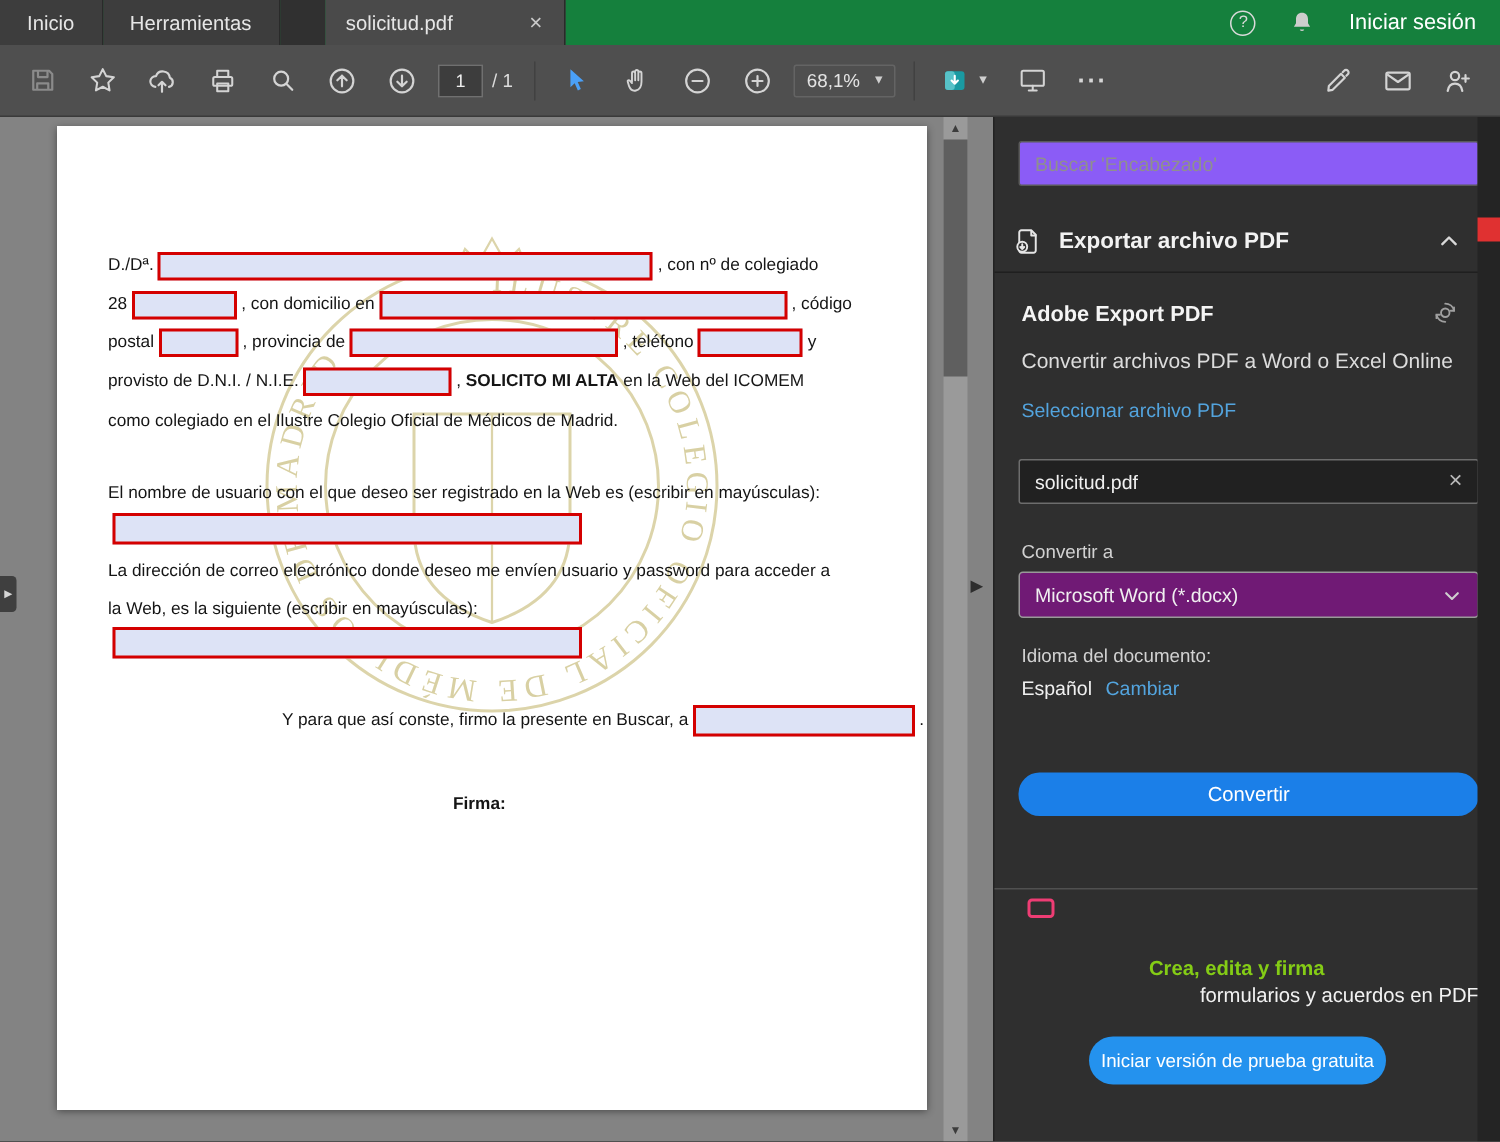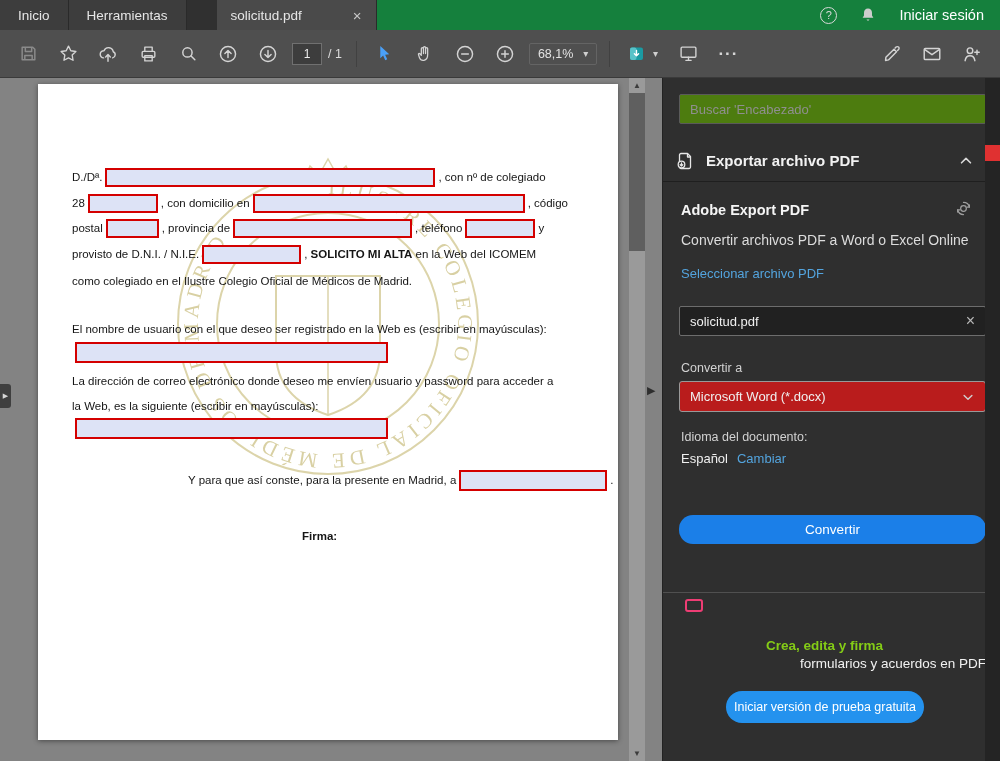--- a/index.html
+++ b/index.html
@@ -39,33 +39,33 @@
 
   
   .docscroll{position:absolute;left:629px;top:0;width:16px;height:683px;background:#9a9a9a}
   .scroll-arrow{position:absolute;left:0;width:16px;height:15px;display:flex;align-items:center;justify-content:center;font-size:8px;color:#3c3c3c;cursor:pointer}
   .docscroll .thumb{position:absolute;left:0;top:15px;width:16px;height:158px;background:#5f5f5f;cursor:pointer}
   .left-toggle{position:absolute;left:0;top:306px;width:11px;height:24px;background:#3f3f3f;border-radius:0 3px 3px 0;display:flex;align-items:center;justify-content:center;color:#d6d6d6;font-size:7px;cursor:pointer}
   .right-toggle{position:absolute;left:647px;top:306px;color:#2e2e2e;font-size:11px;cursor:pointer}
 
   
   .panel{position:absolute;top:78px;left:662px;width:338px;height:683px;background:#2f2f2f;border-left:1px solid #222;color:#e3e3e3}
-  .p-search{position:absolute;top:16px;left:16px;width:307px;height:30px;background:#4d7c0f;border:1px solid #5a5a5a;border-radius:2px;color:#e8e8e8;font-size:13px;padding:0 10px;font-family:"Liberation Sans",sans-serif}
+  .p-search{position:absolute;top:16px;left:16px;width:307px;height:30px;background:#8b5cf6;border:1px solid #5a5a5a;border-radius:2px;color:#e8e8e8;font-size:13px;padding:0 10px;font-family:"Liberation Sans",sans-serif}
   .p-search::placeholder{color:#8f8f8f}
   .p-header{position:absolute;top:62px;left:0;width:323px;height:42px;display:flex;align-items:center;padding:0 12px;border-bottom:1px solid #1f1f1f;cursor:pointer}
   .p-header-title{font-size:15px;font-weight:bold;color:#f2f2f2;margin-left:11px;flex:1}
   .p-title{position:absolute;top:124px;left:18px;font-size:14.5px;font-weight:bold;color:#f5f5f5}
   .p-service-icon{position:absolute;top:122px;left:292px;cursor:pointer}
   .p-desc{position:absolute;top:154px;left:18px;width:295px;font-size:14px;color:#dcdcdc}
   .p-link{position:absolute;top:188px;left:18px;font-size:13px;color:#53a4de;cursor:pointer}
   .p-filebox{position:absolute;top:228px;left:16px;width:307px;height:30px;background:#212121;border:1px solid #6d6d6d;border-radius:2px;display:flex;align-items:center;padding:0 10px}
   .p-filename{flex:1;font-size:13px;color:#f0f0f0}
   .p-clear{color:#b9b9b9;font-size:16px;cursor:pointer;line-height:1}
   .p-convertlabel{position:absolute;top:283px;left:18px;font-size:12.5px;color:#d2d2d2}
-  .p-dropdown{position:absolute;top:303px;left:16px;width:307px;height:31px;background:#b91c1c;border:1px solid #999;border-radius:3px;display:flex;align-items:center;padding:10px 10px;cursor:pointer}
+  .p-dropdown{position:absolute;top:303px;left:16px;width:307px;height:31px;background:#701a75;border:1px solid #999;border-radius:3px;display:flex;align-items:center;padding:10px 10px;cursor:pointer}
   .p-format{flex:1;font-size:13px;color:#f0f0f0}
   .p-langlabel{position:absolute;top:352px;left:18px;font-size:12.5px;color:#d2d2d2}
   .p-langrow{position:absolute;top:373px;left:18px;font-size:13px;color:#f0f0f0;display:flex;gap:9px}
   .p-changelink{color:#53a4de;cursor:pointer}
   .p-convertbtn{position:absolute;top:437px;left:16px;width:307px;height:29px;background:#1b7fe8;border:none;border-radius:14px;color:#fff;font-size:13.5px;cursor:pointer;font-family:"Liberation Sans",sans-serif}
   .p-divider{position:absolute;top:514px;left:0;width:323px;height:1px;background:#505050}
   .p-partialicon{position:absolute;top:521px;left:22px;width:18px;height:13px;border:2px solid #ee3d74;border-radius:3px}
   .p-promo1{position:absolute;top:560px;left:0;width:323px;text-align:center;font-size:13.5px;font-weight:bold;color:#84cc16}
   .p-promo2{position:absolute;top:578px;left:0;width:323px;text-align:right;font-size:13.5px;font-weight:normal;color:#f2f2f2}
   .p-trialbtn{position:absolute;top:613px;left:63px;width:198px;height:32px;background:#2492ee;border:none;border-radius:16px;color:#fff;font-size:12.5px;cursor:pointer;font-family:"Liberation Sans",sans-serif}
@@ -271,21 +271,21 @@
       </div>
       <span class="ffield standalone" style="top:258px;width:313px;height:21px"></span>
       <div class="docline" style="top:286px">
         <span>La dirección de correo electrónico donde deseo me envíen usuario y password para acceder a</span>
       </div>
       <div class="docline" style="top:311px">
         <span>la Web, es la siguiente (escribir en mayúsculas):</span>
       </div>
       <span class="ffield standalone" style="top:334px;width:313px;height:21px"></span>
       <div class="docline" style="top:385px;left:150px">
-        <span>Y para que así conste, para la presente en Madrid, a</span>
+        <span>Y para que así conste, firmo la presente en Buscar, a</span>
         <span class="ffield" style="width:148px;height:21px"></span>
         <span>.</span>
       </div>
       <div class="docline bold" style="top:441px;left:264px">
         <span>Firma:</span>
       </div>
     </div>
 
     <div class="docscroll">
       <div class="scroll-arrow" style="top:0">▲</div>

